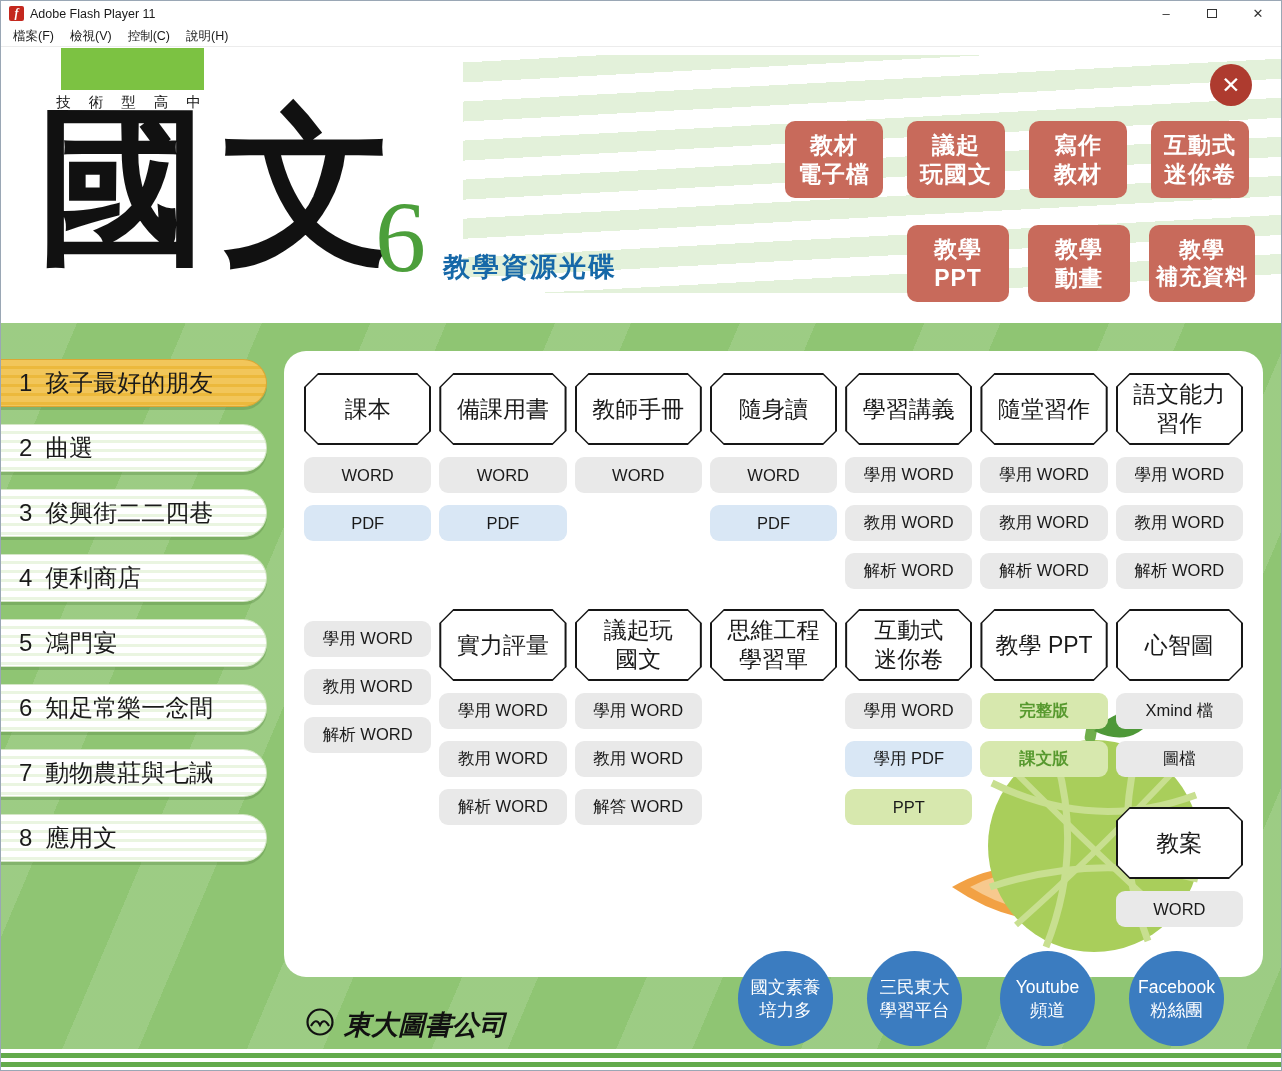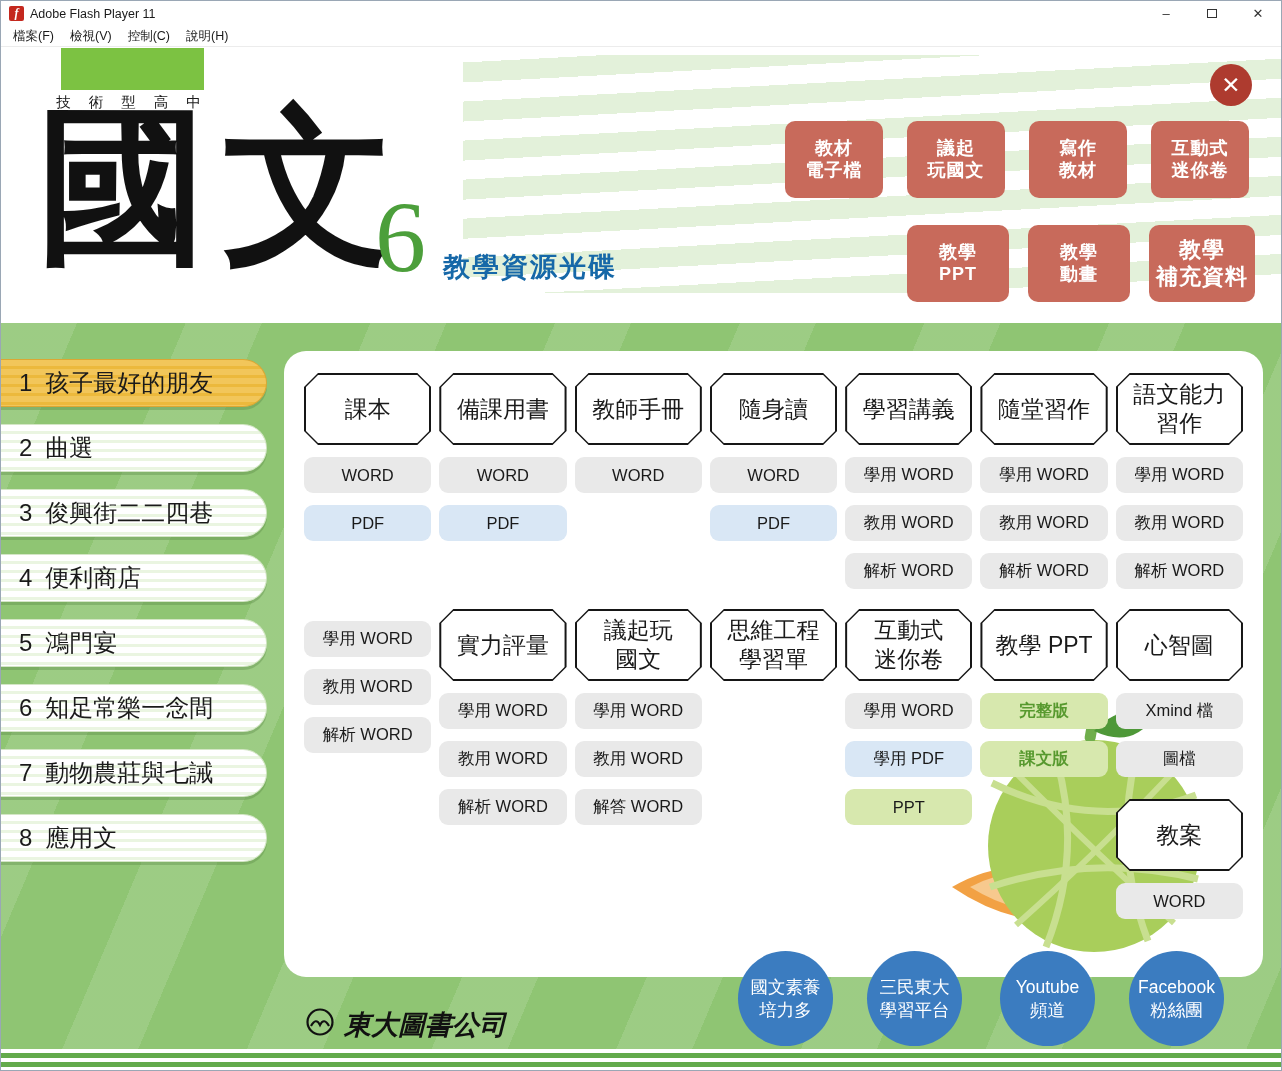--- a/index.html
+++ b/index.html
@@ -23,21 +23,21 @@
     background:repeating-linear-gradient(-3deg, rgba(227,241,218,0) 0 19px, var(--stripe-green,#E3F1DA) 19px 39px); }
   .logo-block { position:absolute; left:60px; top:1px; width:143px; height:42px; background:var(--logo-green,#7CC242); }
   .school-type { position:absolute; left:52px; top:46px; width:158px; text-align:center; letter-spacing:7px; font-size:14.5px; }
   .main-title { position:absolute; left:36px; top:48px; font-family:"Liberation Serif","DejaVu Serif",serif; font-size:170px; font-weight:bold; letter-spacing:16px; line-height:1.1; color:#111; }
   .volume { position:absolute; left:374px; top:140px; font-family:"Liberation Serif","DejaVu Serif",serif; font-size:102px; color:var(--volume-green,#4C9F3B); line-height:1; }
   .subtitle { position:absolute; left:442px; top:202px; font-size:27px; font-weight:bold; letter-spacing:2px; color:var(--subtitle-blue,#1668A8); }
   .app-close { position:absolute; left:1209px; top:17px; width:42px; height:42px; border-radius:50%; background:var(--close-red,#AE3B2F); color:#fff; font-size:23px; font-weight:bold; display:flex; align-items:center; justify-content:center; cursor:pointer; }
   .quick-row { position:absolute; display:flex; gap:24px; }
   .quick-row.r1 { left:784px; top:74px; }
   .quick-row.r2 { left:906px; top:178px; gap:19px; }
-  .quick { width:98px; height:77px; border-radius:10px; background:var(--accent-red,#C86A5B); color:#fff; font-weight:bold; font-size:18px; line-height:1.22; display:flex; align-items:center; justify-content:center; text-align:center; white-space:pre-line; cursor:pointer; letter-spacing:1px; }
+  .quick { width:98px; height:77px; border-radius:10px; background:var(--accent-red,#C86A5B); color:#fff; font-weight:bold; font-size:23px; line-height:1.22; display:flex; align-items:center; justify-content:center; text-align:center; white-space:pre-line; cursor:pointer; letter-spacing:1px; }
   .quick-row.r2 .quick { width:102px; }
   .quick-row.r2 .quick:last-child { width:106px; font-size:22px; }
 
   
   .main { position:absolute; left:0; top:322px; width:1282px; height:749px;
     background-color:var(--green-bg,#8FC573);
     background-image:repeating-linear-gradient(113deg, rgba(255,255,255,0.12) 0 70px, rgba(255,255,255,0) 70px 170px); }
 
   
   .sidebar { position:absolute; left:0; top:36px; width:266px; }
@@ -56,21 +56,21 @@
   .oct { position:relative; height:72px; background:#161616; display:flex; align-items:center; justify-content:center; cursor:pointer;
     clip-path:polygon(14px 0, calc(100% - 14px) 0, 100% 14px, 100% calc(100% - 14px), calc(100% - 14px) 100%, 14px 100%, 0 calc(100% - 14px), 0 14px); }
   .oct::before { content:""; position:absolute; inset:2px; background:#fff;
     clip-path:polygon(12px 0, calc(100% - 12px) 0, 100% 12px, 100% calc(100% - 12px), calc(100% - 12px) 100%, 12px 100%, 0 calc(100% - 12px), 0 12px); }
   .oct span { position:relative; z-index:1; font-size:23px; text-align:center; white-space:pre-line; line-height:1.25; }
   .sub { height:36px; margin-top:12px; border-radius:9px; display:flex; align-items:center; justify-content:center; font-size:16.5px; cursor:pointer; }
   .v-word { background:#E9E9E9; }
   .v-pdf  { background:#D9E7F5; }
   .v-ppt  { background:#D7E8AE; }
   .v-green{ background:#D7E8AE; color:var(--leaf-green,#57992E); font-weight:bold; }
-  .extra { margin-top:22px; }
+  .extra { margin-top:30px; }
 
   .melon { position:absolute; left:650px; top:340px; width:290px; height:280px; z-index:0; }
 
   
   .circle-link { position:absolute; width:95px; height:95px; border-radius:50%; background:var(--circle-blue,#3B7CC0); color:#fff; display:flex; align-items:center; justify-content:center; text-align:center; white-space:pre-line; font-size:17.5px; line-height:1.3; cursor:pointer; z-index:3; }
   .publisher { position:absolute; left:304px; top:684px; display:flex; align-items:flex-start; gap:9px; font-family:"Liberation Serif","DejaVu Serif",serif; font-size:27px; font-weight:bold; font-style:italic; color:#111; }
   .footer-stripes { position:absolute; left:0; bottom:0; width:100%; height:23px;
     background:repeating-linear-gradient(180deg,#ffffff 0 4px, var(--footer-green,#63AA4B) 4px 9px); }
 </style>
 </head>

